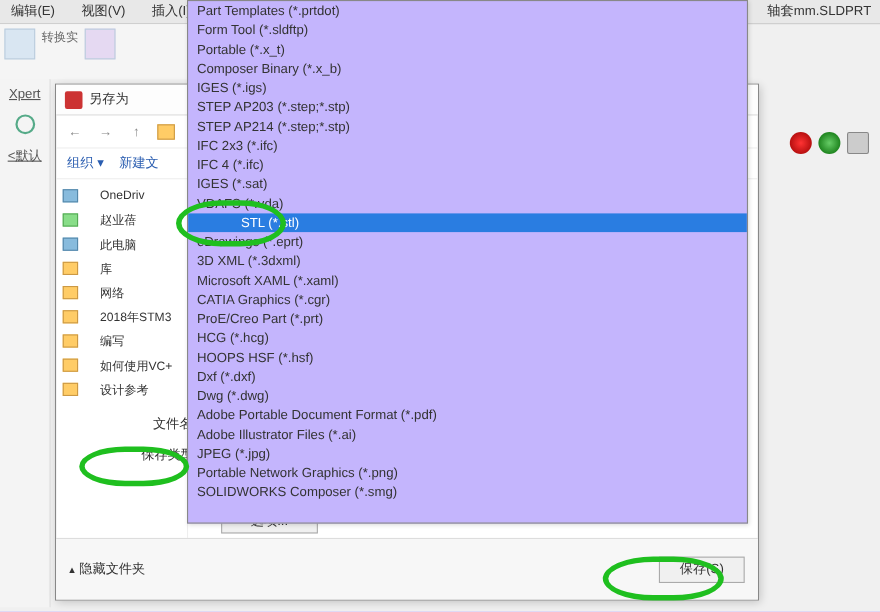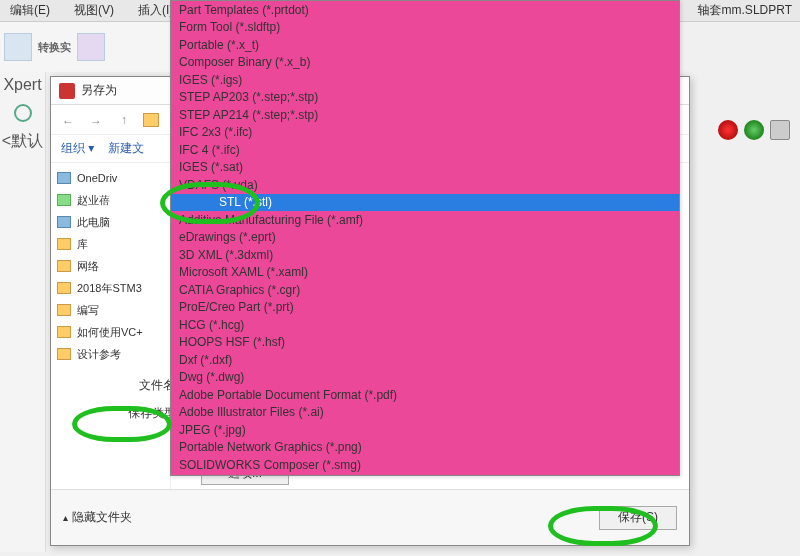--- a/index.html
+++ b/index.html
@@ -2,56 +2,56 @@
 <html><head>
 <meta charset="utf-8">
 <style>
   * { box-sizing: border-box; margin: 0; padding: 0; font-family: "Microsoft YaHei", "Segoe UI", sans-serif; }
   body { background: #f0f0f0; width: 800px; height: 556px; overflow: hidden; position: relative; font-size: 12px; color: #333; }
 
   .topbar { position: absolute; top: 0; left: 0; right: 0; height: 22px; background: #e8e8e8; display: flex; align-items: center; padding-left: 4px; gap: 12px; border-bottom: 1px solid #ccc; }
   .topbar .menu { padding: 2px 6px; }
   .topbar .titleright { position: absolute; right: 8px; top: 2px; }
 
-  .ribbon { position: absolute; top: 22px; left: 0; width: 170px; height: 50px; background: #f5f5f5; display: flex; align-items: center; gap: 6px; padding: 4px; font-weight: bold; }
+  .ribbon { position: absolute; top: 22px; left: 0; width: 170px; height: 50px; background: #f5f5f5; display: flex; align-items: flex-start; gap: 6px; padding: 4px; }
   .ribbon .ico { width: 28px; height: 28px; background: #d9e6f2; border: 1px solid #bcd; display: inline-block; }
   .ribbon .lbl { font-size: 11px; color: #666; }
 
   .leftstrip { position: absolute; top: 72px; left: 0; width: 46px; height: 480px; background: #f4f4f4; border-right: 1px solid #ddd; }
-  .leftstrip .tab { height: 26px; display: flex; align-items: center; justify-content: center; font-size: 16px; color: #555; }
+  .leftstrip .tab { height: 26px; display: flex; align-items: center; justify-content: center; font-size: 12px; color: #555; text-decoration: underline; }
   .leftstrip .circ { width: 18px; height: 18px; border: 2px solid #5a8; border-radius: 50%; margin: 6px auto; }
 
   .dialog { position: absolute; top: 76px; left: 50px; width: 640px; height: 470px; background: #fff; border: 1px solid #888; box-shadow: 2px 2px 8px rgba(0,0,0,.2); }
   .dlg-title { height: 28px; background: #fdfdfd; border-bottom: 1px solid #ddd; display: flex; align-items: center; padding: 0 8px; gap: 6px; }
   .dlg-title .swico { width: 16px; height: 16px; background: #c33; border-radius: 2px; display: inline-block; }
   .dlg-nav { height: 30px; display: flex; align-items: center; padding: 0 8px; gap: 10px; border-bottom: 1px solid #eee; }
   .dlg-nav .arrow { width: 18px; height: 18px; display: flex; align-items: center; justify-content: center; color: #888; }
   .dlg-nav .folderico { width: 16px; height: 14px; background: #fc6; border: 1px solid #c94; display: inline-block; }
   .dlg-tool { height: 28px; display: flex; align-items: center; padding: 0 10px; gap: 14px; color: #2a5db0; border-bottom: 1px solid #eee; }
 
   .dlg-body { position: absolute; top: 86px; bottom: 56px; left: 0; right: 0; display: flex; }
   .sidepanel { width: 120px; border-right: 1px solid #eee; padding: 4px 6px; overflow: hidden; }
-  .sidepanel .item { display: flex; align-items: center; gap: 6px; height: 22px; font-size: 11px; white-space: nowrap; }
+  .sidepanel .item { display: flex; align-items: center; gap: 20px; height: 22px; font-size: 11px; white-space: nowrap; }
   .sidepanel .fico { width: 14px; height: 12px; background: #fc6; border: 1px solid #c94; display: inline-block; }
   .sidepanel .fico.blue { background: #8bd; border-color: #58a; }
   .sidepanel .fico.green { background: #8d8; border-color: #5a5; }
 
   .dlg-footer { position: absolute; bottom: 0; left: 0; right: 0; height: 56px; border-top: 1px solid #ddd; background: #f7f7f7; display: flex; align-items: center; padding: 0 12px; gap: 14px; }
   .dlg-footer .hide { display: flex; align-items: center; gap: 4px; }
   .dlg-footer .chev { font-size: 10px; }
   .dlg-footer .spacer { flex: 1; }
   .btn { height: 24px; padding: 0 18px; background: #f0f0f0; border: 1px solid #aaa; font-size: 12px; display: inline-flex; align-items: center; }
 
   .options-row { position: absolute; bottom: 60px; left: 150px; }
   .options-row .btn { padding: 0 26px; }
 
   .labels { position: absolute; left: 56px; bottom: 118px; font-size: 12px; line-height: 28px; text-align: right; width: 88px; }
 
   
-  .dropdown { position: absolute; top: 0; left: 170px; width: 510px; height: 476px; background: #ec4899; border: 1px solid #888; overflow-y: auto; z-index: 50; box-shadow: 1px 1px 4px rgba(0,0,0,.15); }
+  .dropdown { position: absolute; top: 0; left: 170px; width: 510px; height: 476px; background: #c4b5fd; border: 1px solid #888; overflow-y: auto; z-index: 50; box-shadow: 1px 1px 4px rgba(0,0,0,.15); }
   .dropdown .opt { height: 17.5px; padding: 0 8px; display: flex; align-items: center; font-size: 12px; white-space: nowrap; }
   .dropdown .opt.sel { background: #2a7de1; color: #fff; padding-left: 48px; }
   .dropdown::-webkit-scrollbar { width: 16px; }
   .dropdown::-webkit-scrollbar-track { background: #eee; }
   .dropdown::-webkit-scrollbar-thumb { background: #bbb; }
 
   
   .righticons { position: absolute; top: 120px; right: 10px; display: flex; gap: 6px; }
   .righticons .ri { width: 20px; height: 20px; border-radius: 50%; }
 
@@ -169,21 +169,20 @@
     <div class="opt">Portable (*.x_t)</div>
     <div class="opt">Composer Binary (*.x_b)</div>
     <div class="opt">IGES (*.igs)</div>
     <div class="opt">STEP AP203 (*.step;*.stp)</div>
     <div class="opt">STEP AP214 (*.step;*.stp)</div>
     <div class="opt">IFC 2x3 (*.ifc)</div>
     <div class="opt">IFC 4 (*.ifc)</div>
     <div class="opt">IGES (*.sat)</div>
     <div class="opt">VDAFS (*.vda)</div>
     <div class="opt sel">STL (*.stl)</div>
-    <div class="opt">Additive Manufacturing File (*.amf)</div>
     <div class="opt">eDrawings (*.eprt)</div>
     <div class="opt">3D XML (*.3dxml)</div>
     <div class="opt">Microsoft XAML (*.xaml)</div>
     <div class="opt">CATIA Graphics (*.cgr)</div>
     <div class="opt">ProE/Creo Part (*.prt)</div>
     <div class="opt">HCG (*.hcg)</div>
     <div class="opt">HOOPS HSF (*.hsf)</div>
     <div class="opt">Dxf (*.dxf)</div>
     <div class="opt">Dwg (*.dwg)</div>
     <div class="opt">Adobe Portable Document Format (*.pdf)</div>

